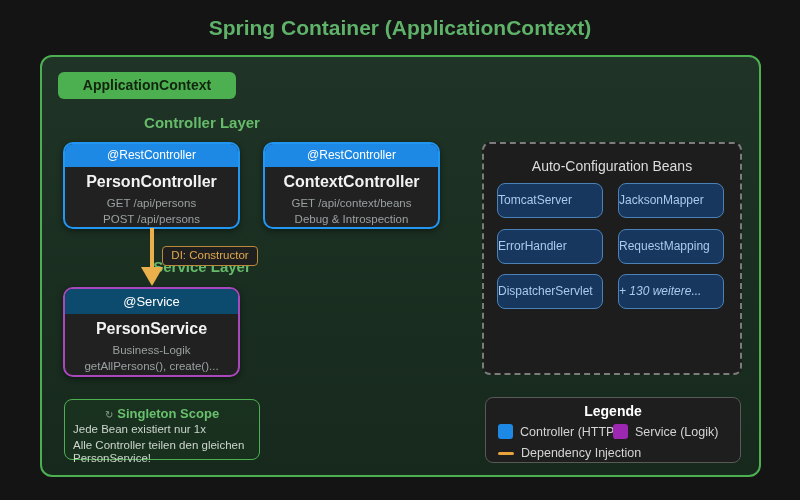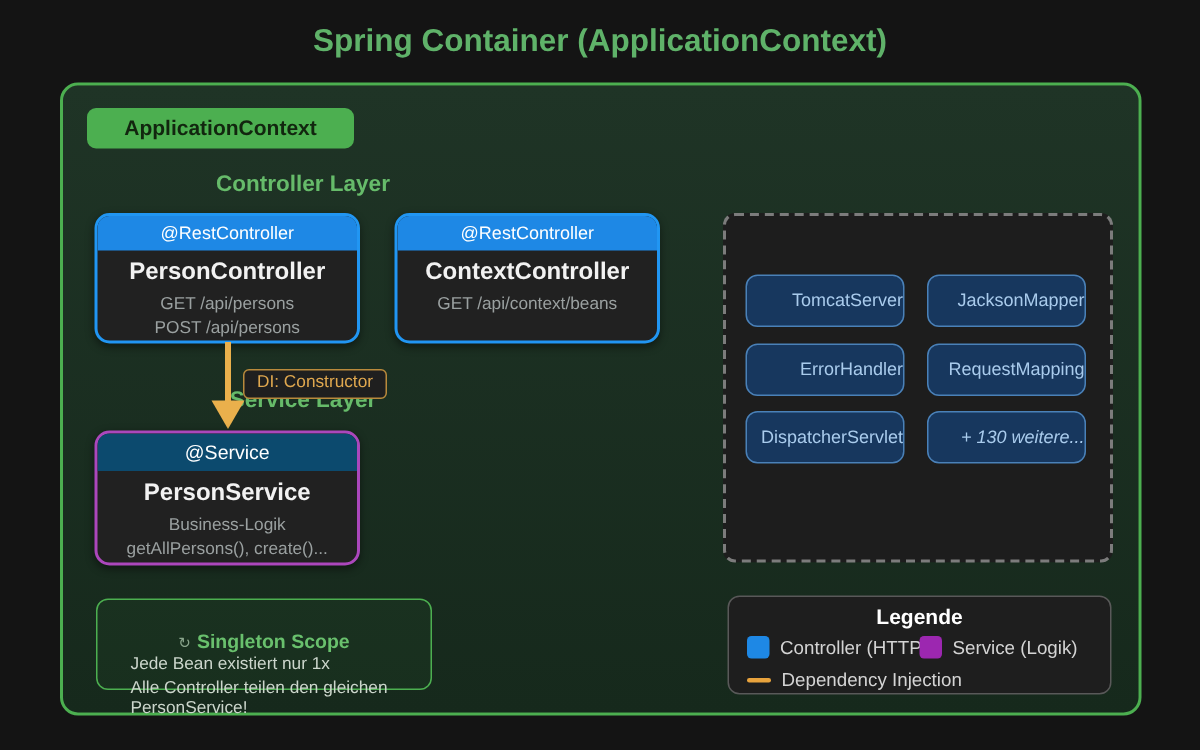--- a/index.html
+++ b/index.html
@@ -56,43 +56,43 @@
     border-left: 11px solid transparent; border-right: 11px solid transparent;
     border-top: 19px solid #eab04c;
   }
   .di-label {
     position: absolute; left: 120px; top: 189px; width: 96px; height: 20px;
     background: #1f1f1f; border: 1.5px solid #b98a3c; border-radius: 4px;
     color: #e0a84f; font-size: 11.5px; text-align: center; line-height: 17px; z-index: 3;
   }
 
   .singleton {
-    position: absolute; left: 22px; top: 342px; width: 224px; height: 61px;
+    position: absolute; left: 22px; top: 342px; width: 196px; height: 61px;
     border: 1.5px solid #4caf50; border-radius: 8px;
-    background: rgba(76,175,80,0.05); padding-top: 20px;
+    background: rgba(76,175,80,0.05); padding-top: 6px;
   }
   .singleton-title { text-align: center; font-size: 13px; font-weight: bold; color: #69c06d; }
   .s-icon { font-size: 10px; font-weight: normal; color: #8aa58c; margin-right: 4px; }
   .singleton-line {
     width: 178px; margin: 2px auto 0 auto; 
     color: #ccd6cc; font-size: 11.5px; line-height: 13.5px;
   }
 
   .auto-panel {
     position: absolute; left: 440px; top: 85px; width: 260px; height: 233px;
     border: 2px dashed #7c7c7c; border-radius: 8px; background: #1d1d1d;
   }
   .panel-title {
     position: absolute; top: 14px; left: 0; width: 100%; text-align: center;
     color: #dcdcdc; font-size: 14px;
   }
   .bean {
     position: absolute; width: 106px; height: 35px;
     background: #17375e; border: 1.5px solid #4a81b8; border-radius: 8px;
-    color: #a9cbec; font-size: 12px; text-align: right; line-height: 32px;
+    color: #a9cbec; font-size: 12px; text-align: left; line-height: 32px;
   }
   .bean.b0 { left: 13px;  top: 39px;  }
   .bean.b1 { left: 134px; top: 39px;  }
   .bean.b2 { left: 13px;  top: 85px;  }
   .bean.b3 { left: 134px; top: 85px;  }
   .bean.b4 { left: 13px;  top: 130px; }
   .bean.b5 { left: 134px; top: 130px; font-style: italic; }
 
   .legend {
     position: absolute; left: 443px; top: 340px; width: 256px; height: 66px;
@@ -129,20 +129,21 @@
       <div class="card-header blue">@RestController</div>
       <div class="card-name">PersonController</div>
       <div class="card-line">GET /api/persons</div>
       <div class="card-line">POST /api/persons</div>
     </div>
 
     <div class="card blue" style="left:221px; top:85px;">
       <div class="card-header blue">@RestController</div>
       <div class="card-name">ContextController</div>
       <div class="card-line">GET /api/context/beans</div>
+      <div class="card-line">Debug &amp; Introspection</div>
     </div>
 
     <div class="layer-label svc">Service Layer</div>
 
     <div class="arrow-line"></div>
     <div class="arrow-head"></div>
     <div class="di-label">DI: Constructor</div>
 
     <div class="card purple" style="left:21px; top:230px;">
       <div class="card-header purple">@Service</div>
@@ -153,20 +154,21 @@
 
     <div class="singleton">
       <div class="singleton-title">
         <span class="s-icon">↻</span><span>Singleton Scope</span>
       </div>
       <div class="singleton-line">Jede Bean existiert nur 1x</div>
       <div class="singleton-line">Alle Controller teilen den gleichen PersonService!</div>
     </div>
 
     <div class="auto-panel">
+      <div class="panel-title">Auto-Configuration Beans</div>
       <div class="bean b0">TomcatServer</div>
       <div class="bean b2">ErrorHandler</div>
       <div class="bean b1">JacksonMapper</div>
       <div class="bean b3">RequestMapping</div>
       <div class="bean b4">DispatcherServlet</div>
       <div class="bean b5">+ 130 weitere...</div>
     </div>
 
     <div class="legend">
       <div class="legend-title">Legende</div>

